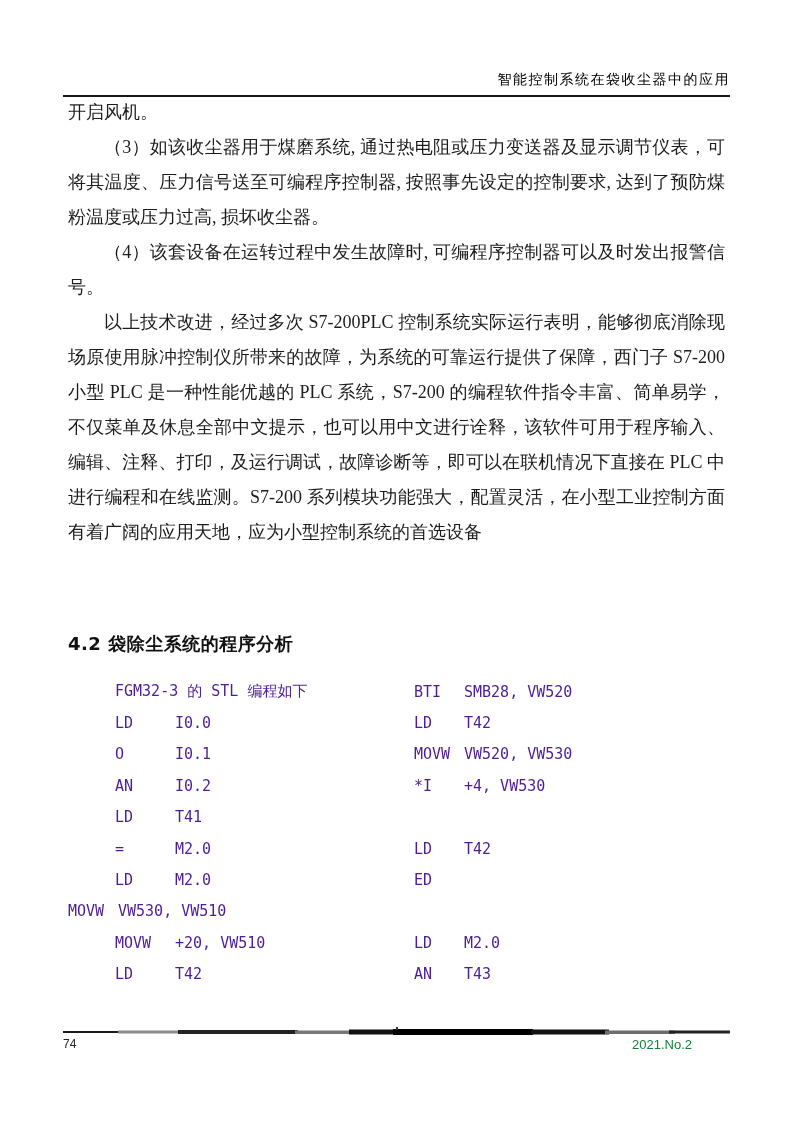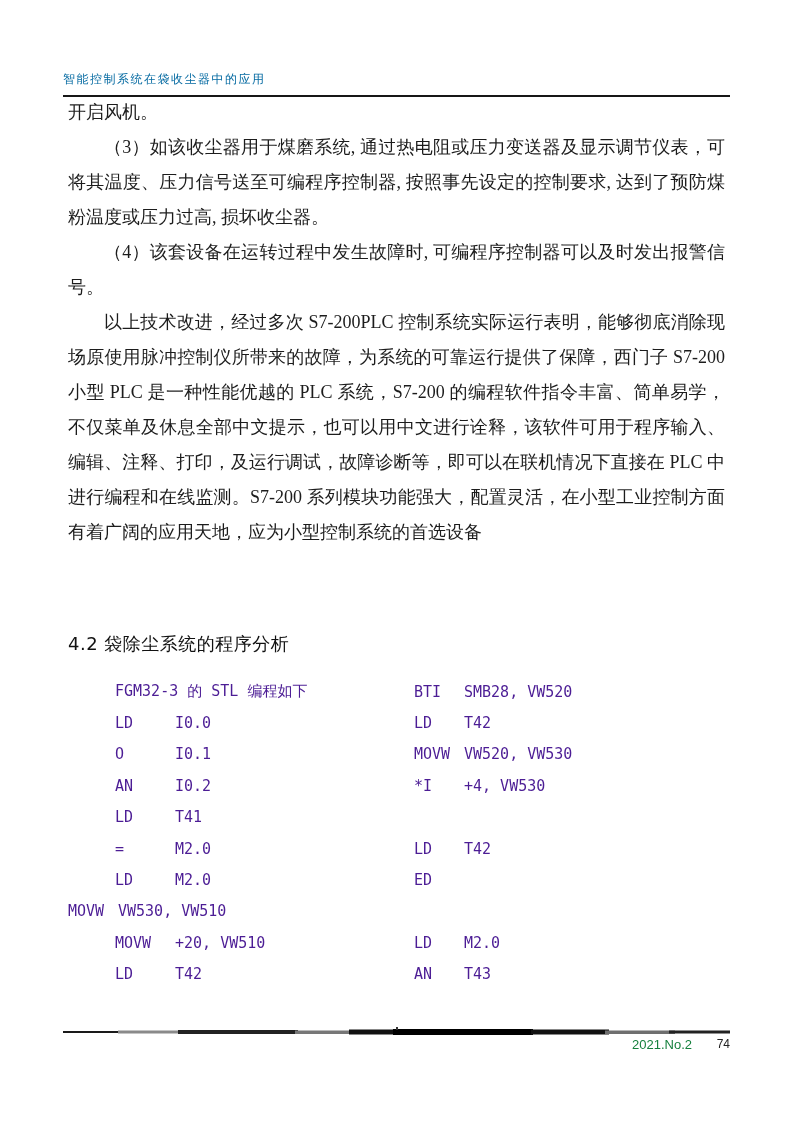--- a/index.html
+++ b/index.html
@@ -3,50 +3,50 @@
 <meta charset="utf-8">
 <style>
   html,body{margin:0;padding:0;}
   body{
     width:793px;height:1122px;background:#ffffff;position:relative;overflow:hidden;
     font-family:"Liberation Serif","DejaVu Serif",serif;color:#1c1c1c;
     -webkit-font-smoothing:antialiased;
   }
   .running-header{
     position:absolute;top:71px;left:63px;width:667px;
-    text-align:left;font-size:12px;letter-spacing:1.5px;color:#0369a1;
+    text-align:right;font-size:14px;letter-spacing:1.5px;color:#000000;
   }
   .header-rule{
     position:absolute;top:95px;left:63px;width:667px;height:2px;background:#161616;
   }
   .content{
     position:absolute;top:95px;left:68px;width:657px;
     font-size:18px;line-height:35px;text-align:justify;text-align-last:left;
   }
   .content p{margin:0;}
   .content p.indent{text-indent:2em;}
   .section-heading{
     position:absolute;top:632px;left:68px;width:657px;
     font-family:"DejaVu Sans","Liberation Sans",sans-serif;
-    font-weight:normal;font-size:18px;color:#111;letter-spacing:0.5px;
+    font-weight:bold;font-size:18px;color:#111;letter-spacing:0.5px;
   }
   .code{
     position:absolute;top:676px;left:68px;width:657px;
     font-family:"DejaVu Sans Mono","Liberation Mono",monospace;
     font-size:15px;color:#4c1d95;
   }
   .code-row{display:flex;height:31.4px;align-items:center;}
   .code-left{width:346px;flex:none;display:flex;padding-left:47px;box-sizing:border-box;}
   .code-right{flex:1;display:flex;}
   .op-l{width:60px;flex:none;}
   .op-r{width:50px;flex:none;}
   .code-intro{white-space:nowrap;}
   .footer-rule{position:absolute;top:1027px;left:63px;}
   .page-number{
-    position:absolute;top:1037px;left:63px;width:667px;text-align:right;
+    position:absolute;top:1037px;left:63px;width:667px;text-align:left;
     font-family:"Liberation Sans","DejaVu Sans",sans-serif;font-size:12px;color:#222;
   }
   .issue-label{
     position:absolute;top:1037px;right:101px;
     font-family:"Liberation Sans","DejaVu Sans",sans-serif;font-size:13px;color:#15803d;
   }
 </style>
 </head>
 <body>
 

